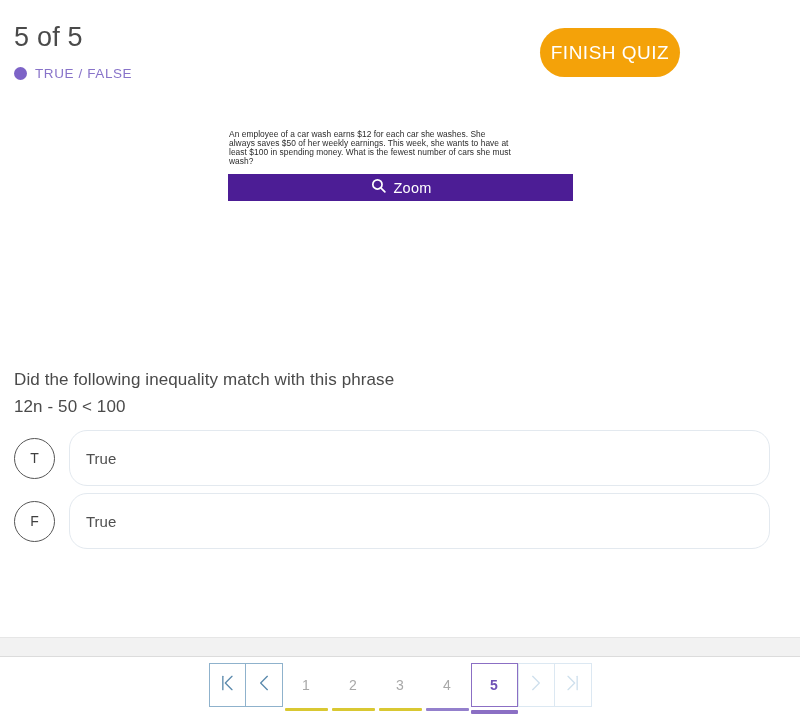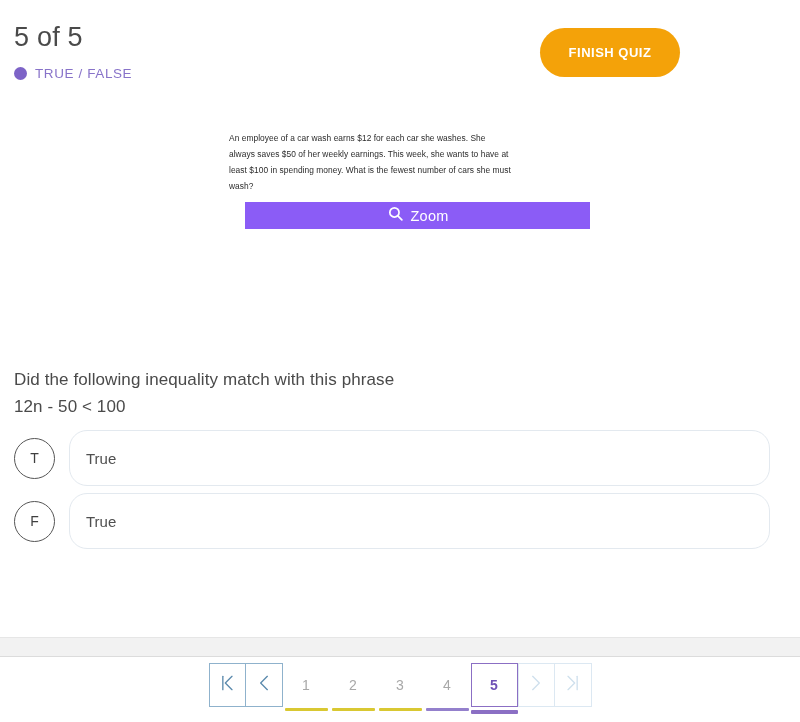--- a/index.html
+++ b/index.html
@@ -65,38 +65,38 @@
     position: absolute;
     right: 28px;
     top: 28px;
     width: 140px;
     height: 49px;
     border: none;
     border-radius: 26px;
     background: #f4a209;
     color: #ffffff;
     font-family: "Liberation Sans", sans-serif;
-    font-size: 13px;
-    font-weight: bold;
+    font-size: 19px;
+    font-weight: normal;
     letter-spacing: 0.5px;
     cursor: pointer;
   }
 
   
   .media-block {
     position: absolute;
     left: 228px;
     top: 128px;
     width: 345px;
   }
 
   .media-text {
     font-family: "Liberation Sans", sans-serif;
     font-size: 8.4px;
-    line-height: 16px;
+    line-height: 9px;
     color: #2b2b2b;
     width: 284px;
     padding: 2px 0 0 1px;
     letter-spacing: 0.05px;
   }
 
   .zoom-bar {
     margin-top: 8px;
     width: 345px;
     height: 27px;
@@ -267,21 +267,21 @@
       <span class="qtype-dot" style="background: rgb(125, 99, 199);"></span>
       <span class="qtype-label">TRUE / FALSE</span>
     </div>
 
     <button class="finish-btn" style="background: rgb(244, 162, 9);">FINISH QUIZ</button>
   </div>
 
   <div class="media-block">
     <div class="media-text">An employee of a car wash earns $12 for each car she washes. She always saves $50 of her weekly earnings. This week, she wants to have at least $100 in spending money. What is the fewest number of cars she must wash?</div>
 
-    <div class="zoom-bar" style="background: #8b5cf6; margin-left: 17px;">
+    <div class="zoom-bar" style="background: #4c1d95;">
       <span class="zoom-icon">
         <svg width="17" height="17" viewBox="0 0 24 24" fill="none" stroke="#ffffff" stroke-width="2.4" stroke-linecap="round">
           <circle cx="10.5" cy="10.5" r="6.5"></circle>
           <line x1="15.6" y1="15.6" x2="21" y2="21"></line>
         </svg>
       </span>
       <span class="zoom-label">Zoom</span>
     </div>
   </div>
 

